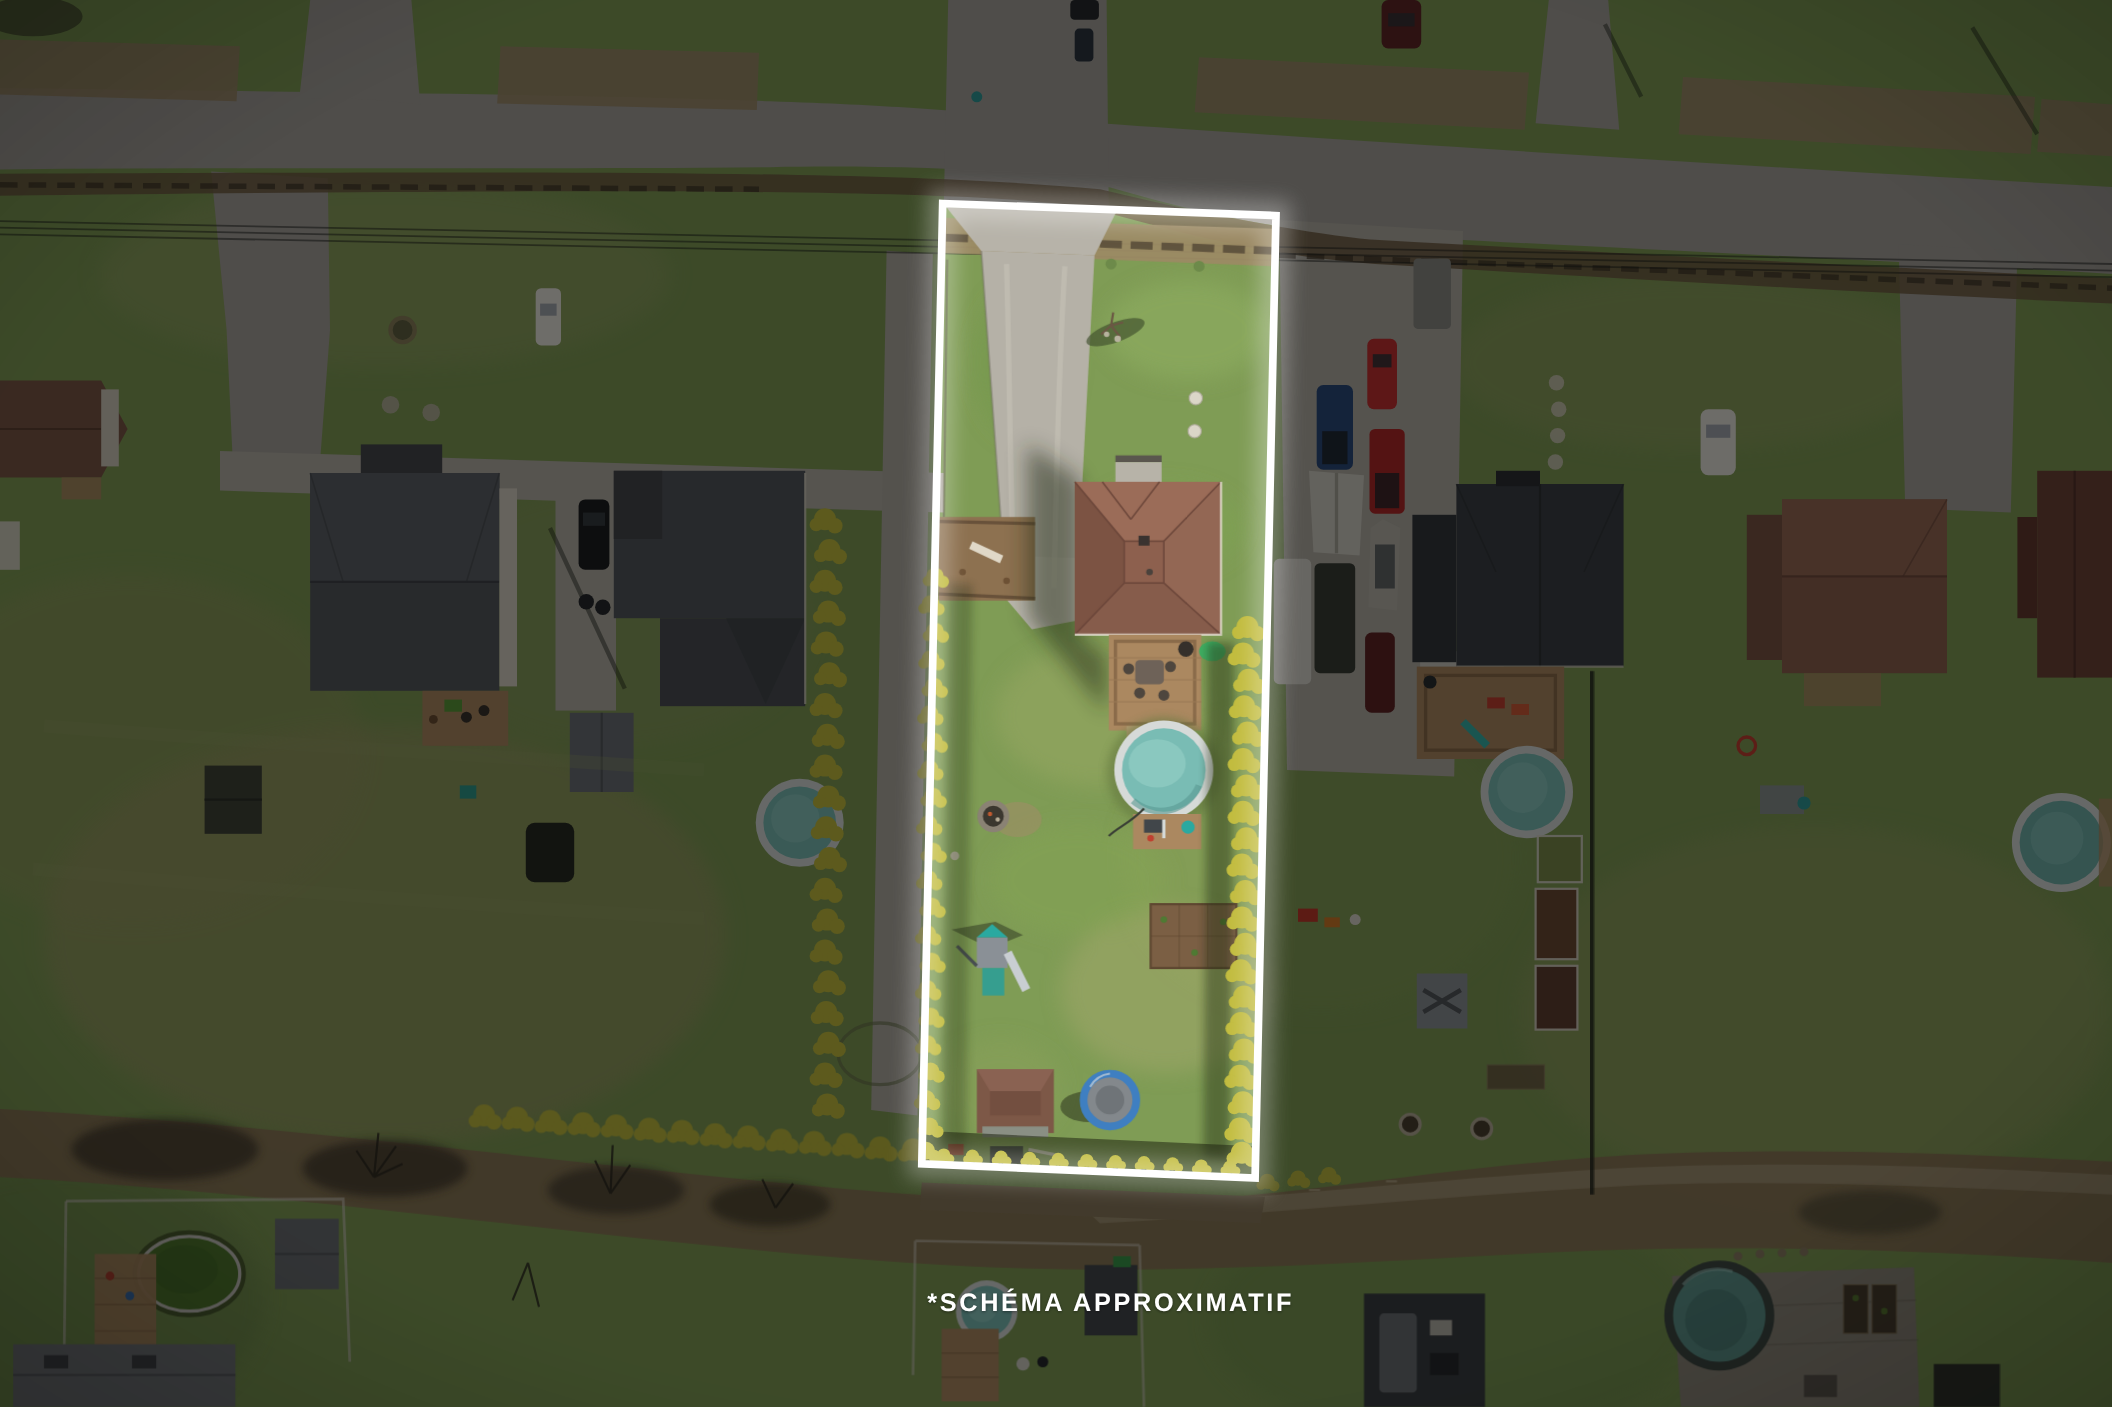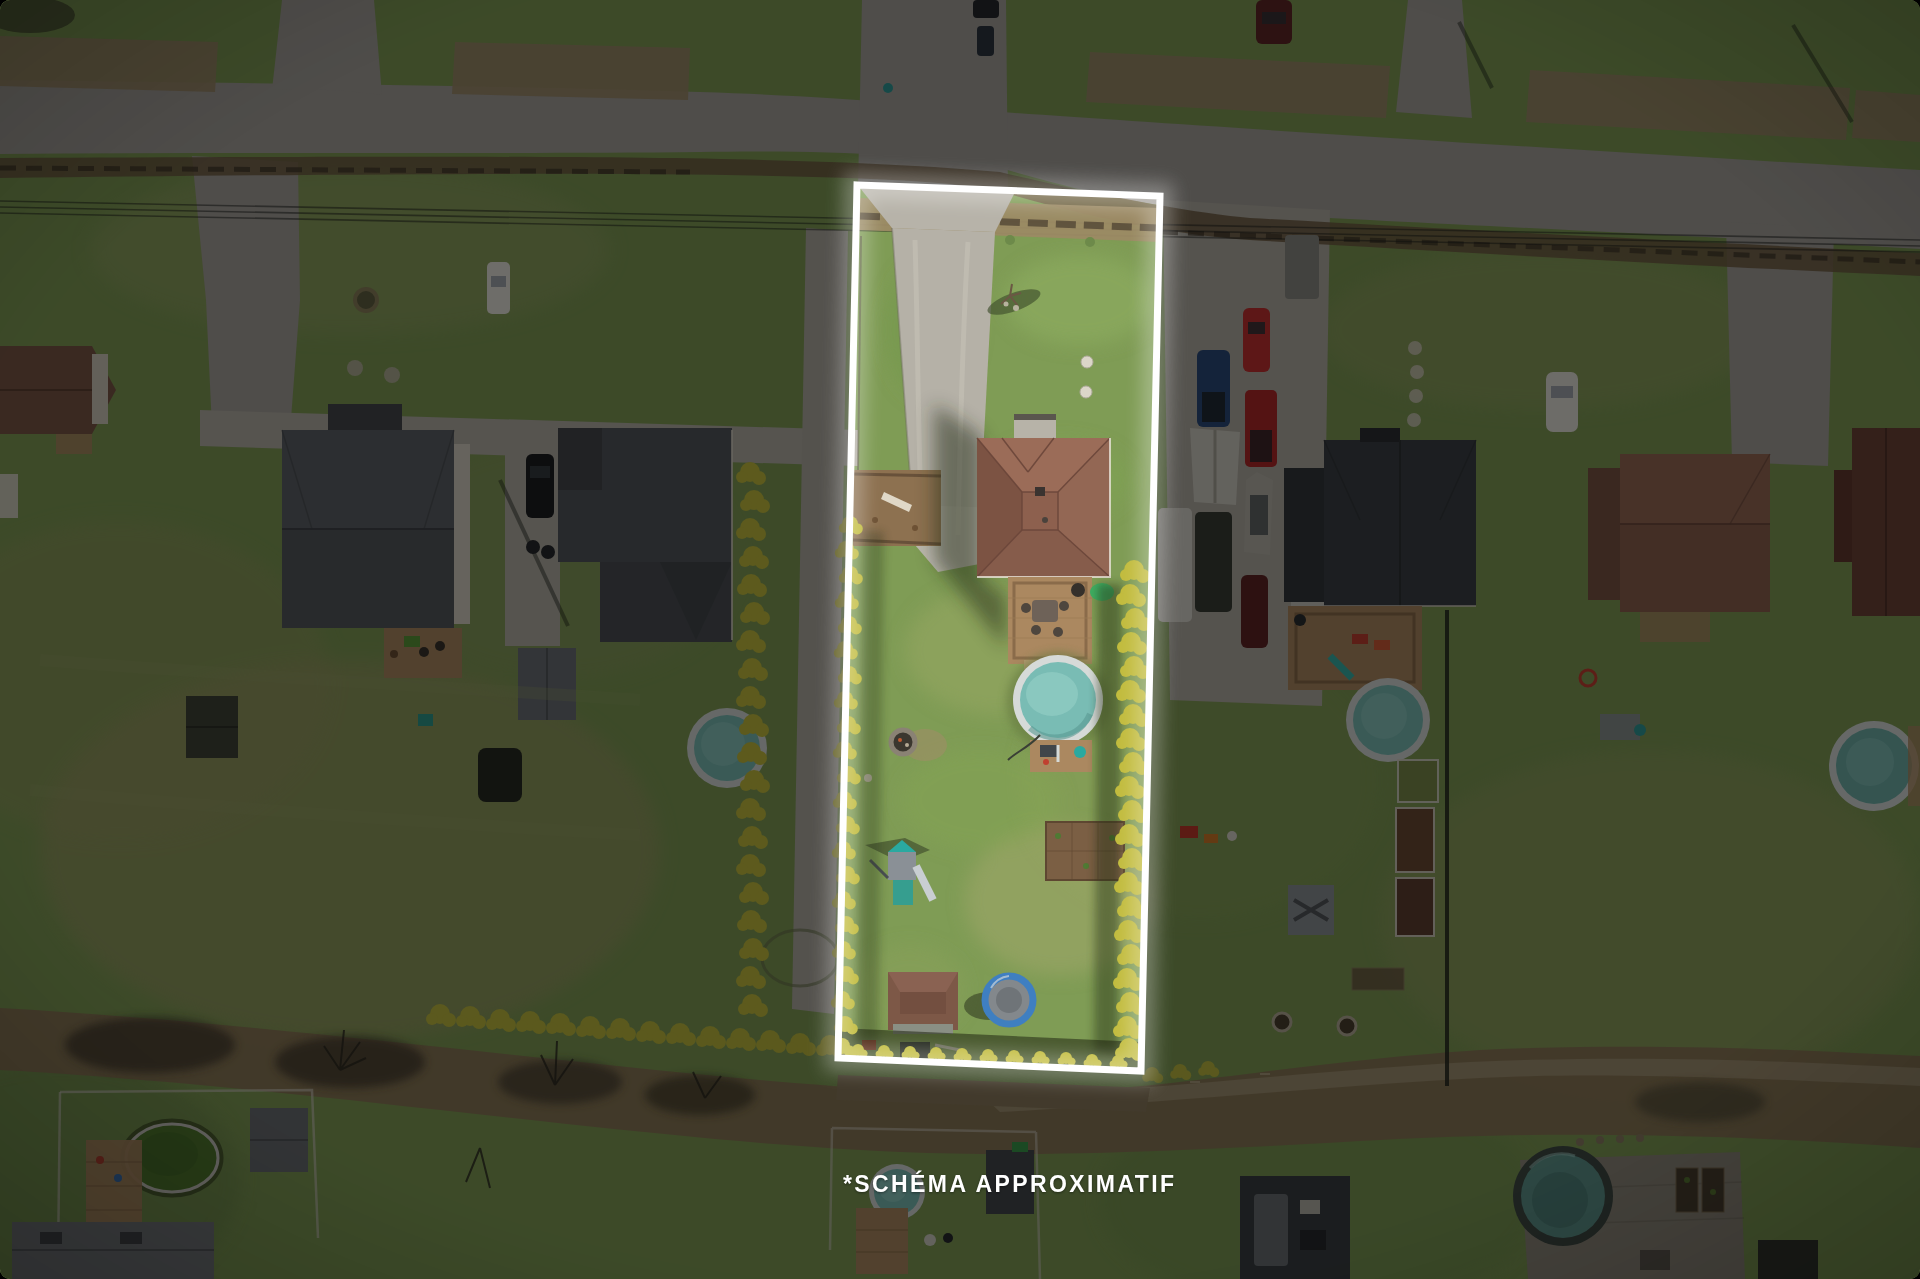--- a/index.html
+++ b/index.html
@@ -1,17 +1,17 @@
 <!DOCTYPE html>
 <html style="--grass: #7f9c55; --grass-dry: #a3a872; --road: #a5a19b; --gravel: #b5b1a7; --brush: #9c8a68; --brush-dark: #6f5c42; --roof-gray: #54585d; --roof-dark: #3c4045; --roof-brown: #8d604e; --wood: #ab8860; --pool-rim: #d6dad8; --pool-water: #79bcb4; --hedge: #c2bc3e; --outline: #ffffff; --dim: rgba(0,0,0,0.52); --caption: #ffffff;"><head>
 <meta charset="utf-8">
 <style>
   html,body{margin:0;padding:0;background:#000;}
   .stage{position:relative;width:1920px;height:1279px;overflow:hidden;background:#2c3320;
-         font-family:"Liberation Sans",sans-serif;border-radius:10px;}
+         font-family:"Liberation Sans",sans-serif;}
   .stage svg{position:absolute;inset:0;display:block;}
   .caption{position:absolute;left:843px;top:1171px;color:var(--caption,#fff);
            font-size:23px;font-weight:700;letter-spacing:2.4px;white-space:nowrap;
            text-shadow:0 1px 3px rgba(0,0,0,.45);}
 </style>
 </head>
 <body>
 
 <div class="stage">
 <svg width="1920" height="1279" viewBox="0 0 1920 1279">

